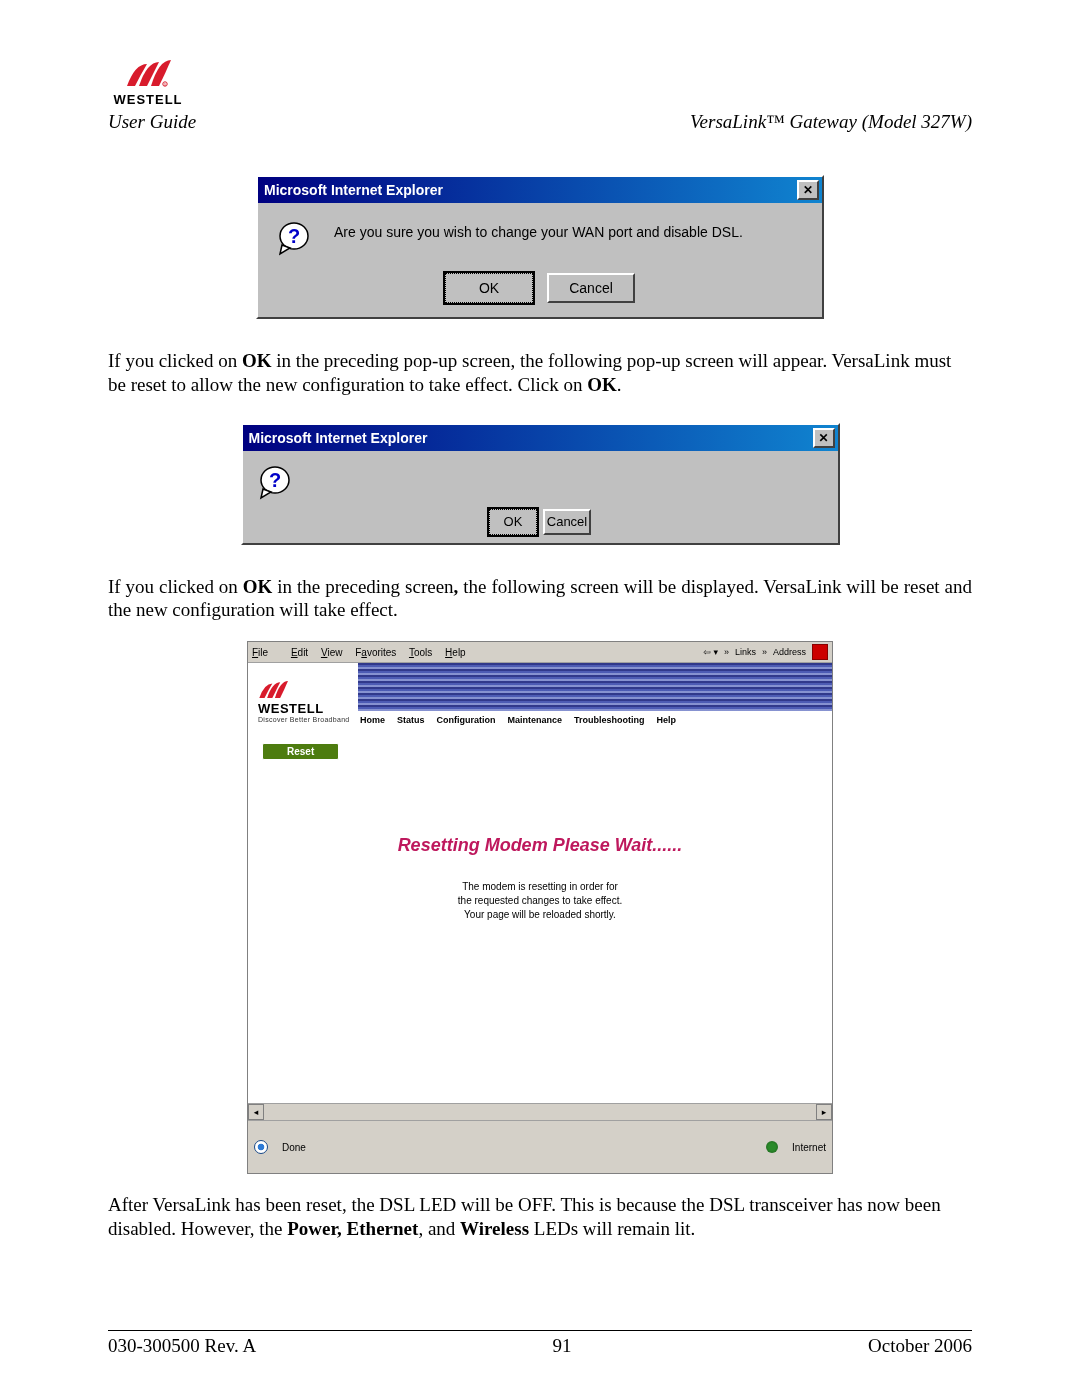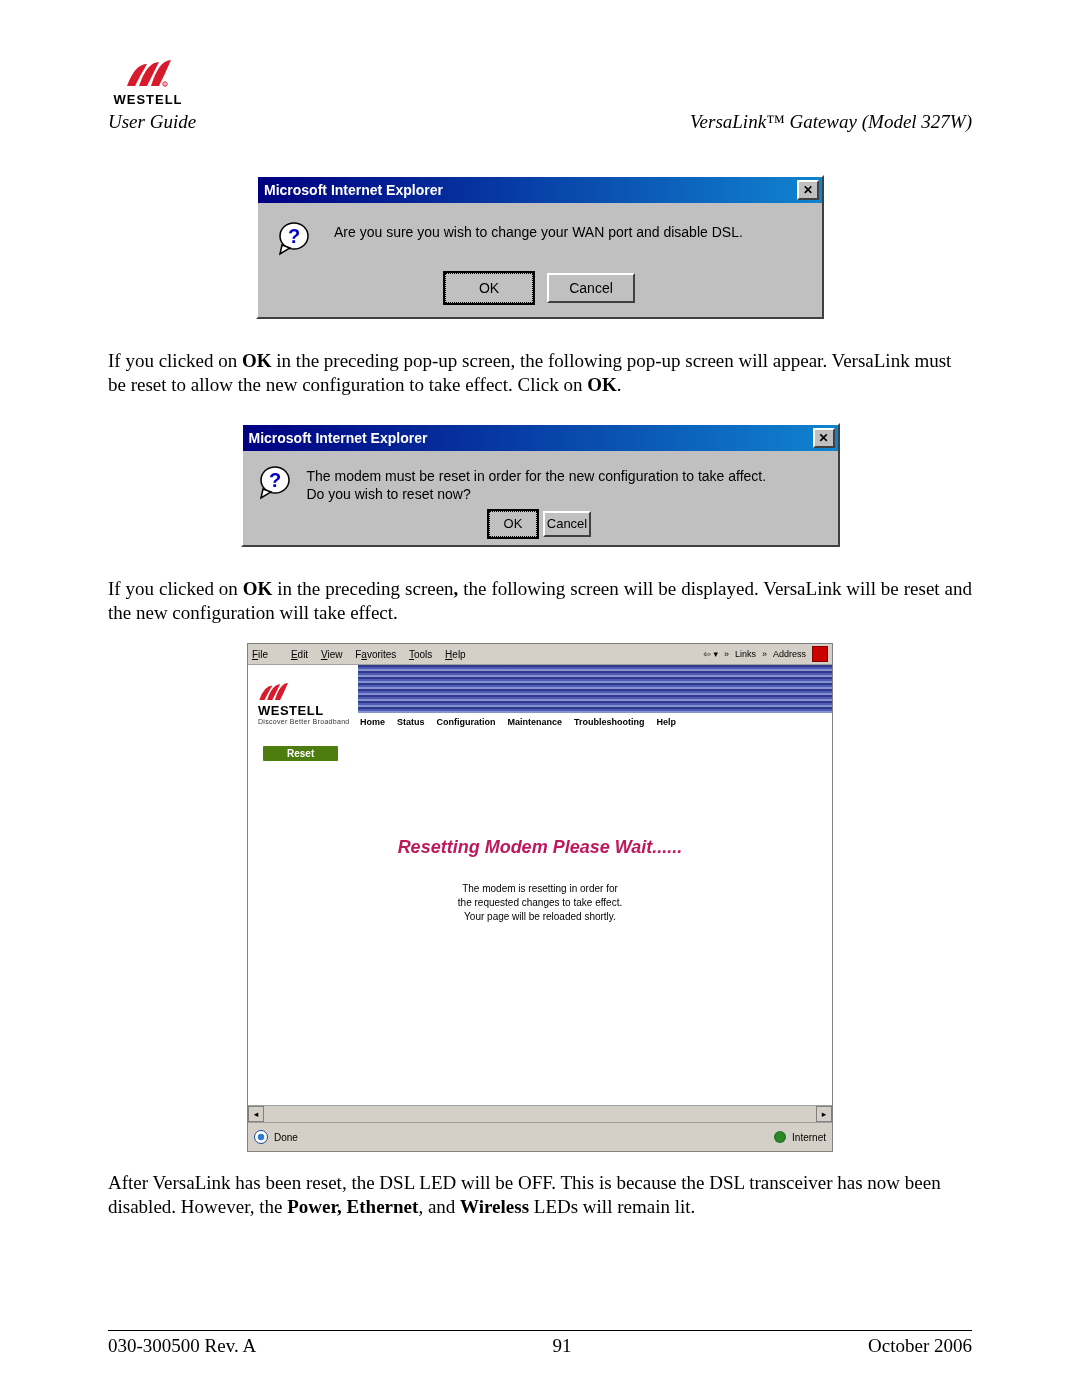--- a/index.html
+++ b/index.html
@@ -236,23 +236,23 @@
     background:#d4d0c8; border:1px solid #808080; box-sizing:border-box;
     display:flex; justify-content:center; align-items:center; font-size:9px;
   }
   .hscroll .arrow.left { left:0; }
   .hscroll .arrow.right { right:0; }
   .browser .status {
     height: 20px;
     border-top: 1px solid #a0a0a0;
     display: flex;
     align-items: center;
-    padding: 4px 6px;
+    padding: 16px 6px;
     font-size: 10px;
-    gap: 6px;
+    gap: 14px;
   }
   .status .ie-ico {
     width: 12px; height: 12px;
     background: radial-gradient(circle, #2e7bd6 40%, #fff 42%);
     border: 1px solid #1a4a8a;
     border-radius: 50%;
   }
   .status .spacer { flex: 1; }
   .status .globe {
     width: 12px; height: 12px;
@@ -334,22 +334,20 @@
         <div class="close-btn">✕</div>
       </div>
       <div class="dlg-body tight">
         <div class="q-icon">
           <svg viewBox="0 0 36 36">
             <ellipse cx="18" cy="15" rx="14" ry="13" fill="#fff" stroke="#000" stroke-width="1.5"></ellipse>
             <path d="M6 24 L4 33 L14 27 Z" fill="#fff" stroke="#000" stroke-width="1.5"></path>
             <text x="18" y="22" font-size="20" font-weight="bold" text-anchor="middle" fill="#0000c8" font-family="Arial">?</text>
           </svg>
         </div>
-        <div class="dlg-msg">The modem must be reset in order for the new configuration to take affect.
-Do you wish to reset now?</div>
       </div>
       <div class="dlg-buttons tight">
         <div class="win-btn small default">OK</div>
         <div class="win-btn small">Cancel</div>
       </div>
     </div>
   </div>
 
   <p class="body-text justify">
     <span>If you clicked on </span><span class="bold">OK</span><span> in the preceding screen</span><span class="bold">,</span><span> the following screen will be displayed. VersaLink will be reset and the new configuration will take effect.</span>

